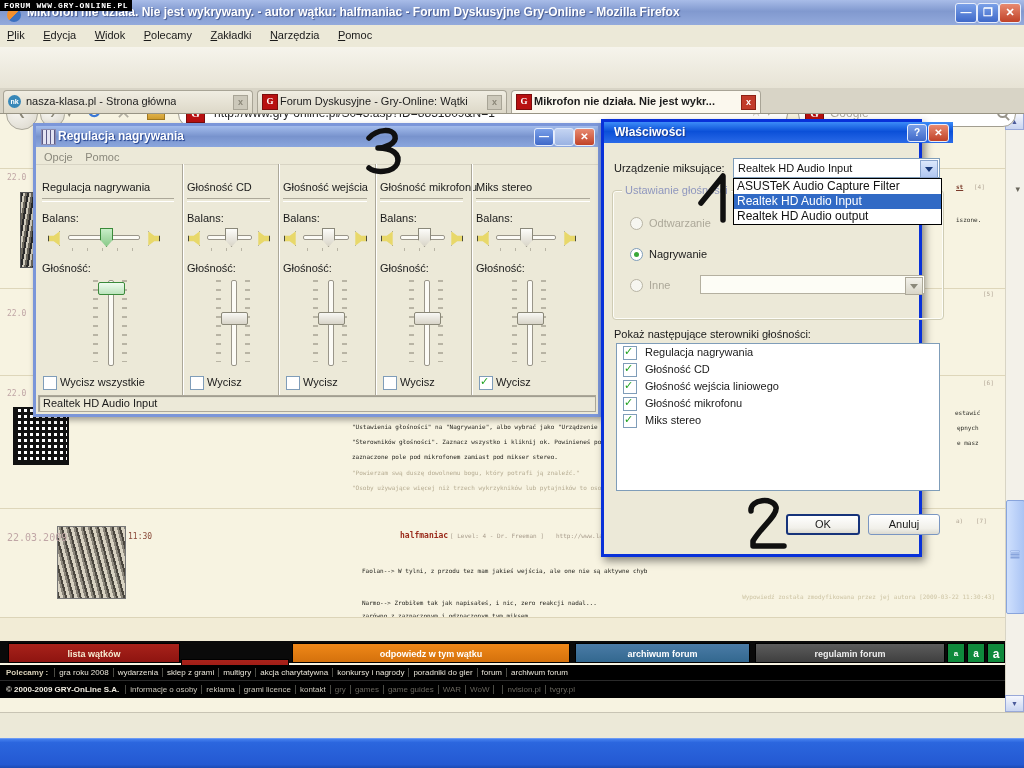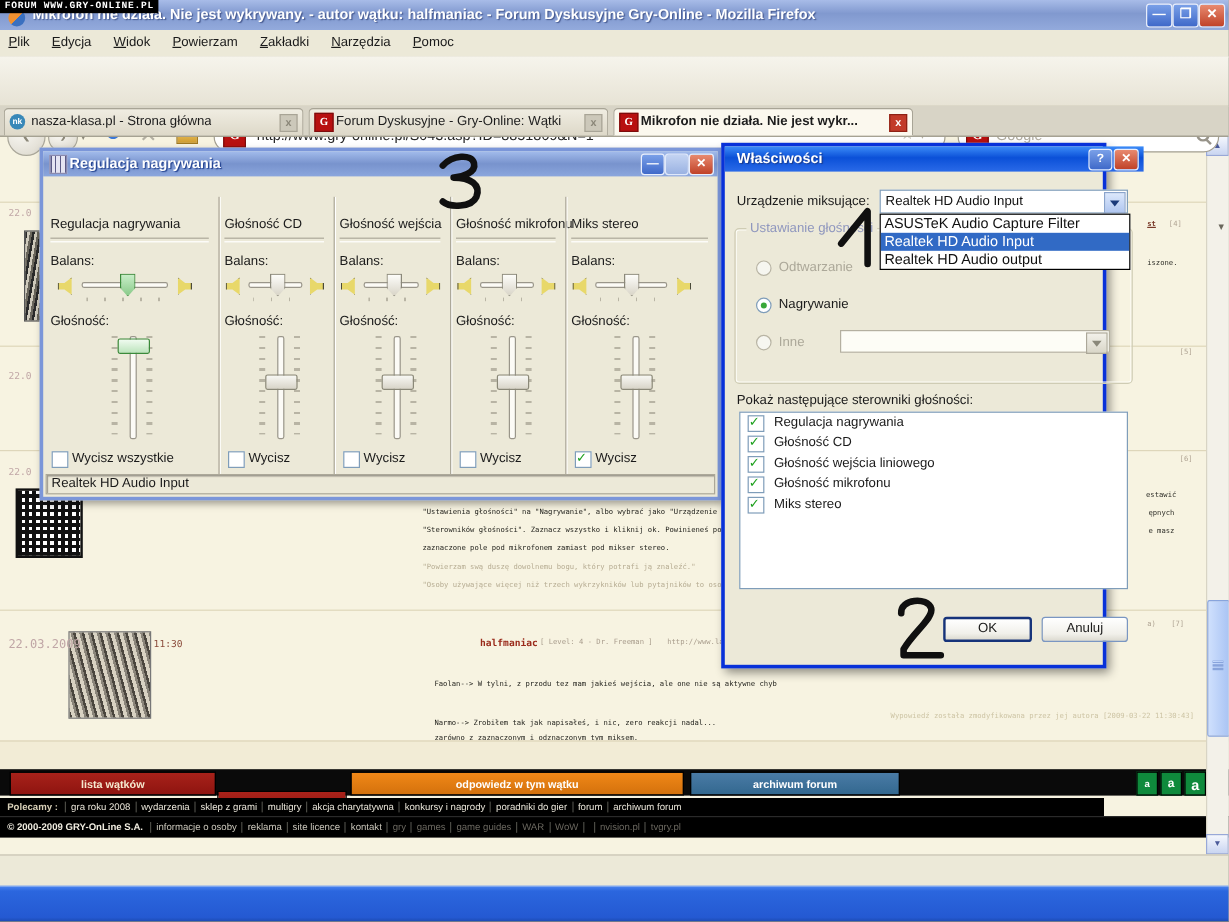--- a/index.html
+++ b/index.html
@@ -82,21 +82,21 @@
   #threadbar{left:0;top:504px;width:1024px;height:24px;background:#f2ecd6;border-top:1px solid #dcd4b8;}
   #navrow{left:0;top:528px;width:1024px;height:22px;background:#0a0a0a;}
   .nav-b{position:absolute;top:530px;height:20px;color:#f6ead0;font:bold 9px/20px "Liberation Sans";
          text-align:center;border:1px solid #000;box-sizing:border-box;}
   .nv1{background:linear-gradient(180deg,#a8221a,var(--nav-red,#8e1410));}
   .nv3{background:linear-gradient(180deg,#f08818,var(--nav-orange,#d4710c));color:#fff;}
   .nv4{background:linear-gradient(180deg,#4a7ba6,var(--nav-blue,#33688f));color:#fff;}
   .nv5{background:linear-gradient(180deg,#5c5c5c,var(--nav-gray,#3f3f3f));color:#eee;}
   .fontbtn{position:absolute;top:530px;width:18px;height:20px;background:var(--nav-green,#0f8a3c);
            border:1px solid #000;box-sizing:border-box;color:#fff;text-align:center;}
-  #footer1{left:0;top:552px;width:920px;height:15px;background:#000;color:#e8e4d8;font:8px/15px "Liberation Sans";}
+  #footer1{left:0;top:552px;width:1024px;height:15px;background:#000;color:#e8e4d8;font:8px/15px "Liberation Sans";}
   #footer2{left:0;top:567px;width:1024px;height:17px;background:#000;color:#cac6ba;font:8px/17px "Liberation Sans";border-top:1px solid #2a2a2a;}
   .fl span{padding:0 4px;}
   .fl span + span{border-left:1px solid #4a4a44;}
   .fl .dim{color:#6a675f;}
   #promolabel{font-weight:bold;color:#d8d0b8;padding:0 6px;}
   #cpy{font-weight:bold;color:#f0ece0;padding:0 6px;}
   
   .sbtn{position:absolute;left:1005px;width:19px;height:17px;background:linear-gradient(180deg,#f5f7fd,#c9d5f1);
         border:1px solid #98a8d8;box-sizing:border-box;color:#4a5a9a;font:7px/15px "Liberation Sans";text-align:center;}
   #sbtrack{left:1005px;top:0px;width:19px;height:599px;background:#f3f1e9;border-left:1px solid #d8d4c4;}
@@ -203,21 +203,21 @@
     <div class="abs wbtn close" style="right:3px;top:3px;">
         <span>✕</span>
       </div>
   </div>
   <div class="abs nw" id="minilabel">FORUM WWW.GRY-ONLINE.PL</div>
 
   <div class="abs" id="menubar">
     <span class="menu-item">Plik</span>
     <span class="menu-item">Edycja</span>
     <span class="menu-item">Widok</span>
-    <span class="menu-item">Powierzam</span>
+    <span class="menu-item">Polecamy</span>
     <span class="menu-item">Zakładki</span>
     <span class="menu-item">Narzędzia</span>
     <span class="menu-item">Pomoc</span>
     <div class="abs" id="throbber"></div>
   </div>
 
   <div class="abs" id="toolbar">
     <div class="abs navcircle" id="backbtn">‹</div>
     <div class="abs navcircle" id="fwdbtn">›</div>
     <div class="abs" id="histdrop">▾</div>
@@ -296,48 +296,53 @@
     <div class="abs" id="threadbar">
       
       
     </div>
 
     <div class="abs" id="navrow"></div>
     <div class="nav-b nv1" style="left:8px;width:172px;">lista wątków</div>
     <div class="nav-b nv1" style="left:181px;width:108px;margin-top:16px;">nowy wątek</div>
     <div class="nav-b nv3" style="left:292px;width:278px;">odpowiedz w tym wątku</div>
     <div class="nav-b nv4" style="left:575px;width:175px;">archiwum forum</div>
+    <div class="nav-b nv5" style="left:755px;width:190px;">regulamin forum</div>
     <div class="fontbtn" style="left:947px;font:bold 8px/20px 'Liberation Sans';">a</div>
     <div class="fontbtn" style="left:967px;font:bold 10px/20px 'Liberation Sans';">a</div>
     <div class="fontbtn" style="left:987px;font:bold 12px/20px 'Liberation Sans';">a</div>
 
     <div class="abs fl nw" id="footer1">
       <span id="promolabel">Polecamy :</span><span>gra roku 2008</span><span>wydarzenia</span><span>sklep z grami</span><span>multigry</span><span>akcja charytatywna</span><span>konkursy i nagrody</span><span>poradniki do gier</span><span>forum</span><span>archiwum forum</span>
     </div>
     <div class="abs fl nw" id="footer2">
-      <span id="cpy">© 2000-2009 GRY-OnLine S.A.</span><span>informacje o osoby</span><span>reklama</span><span>site licence</span><span>kontakt</span><span class="dim">gry</span><span class="dim">games</span><span class="dim">game guides</span><span class="dim">WAR</span><span class="dim">WoW</span><span class="dim"></span><span class="dim">nvision.pl</span><span class="dim">tvgry.pl</span>
+      <span id="cpy">© 2000-2009 GRY-OnLine S.A.</span><span>informacje o osoby</span><span>reklama</span><span>grami licence</span><span>kontakt</span><span class="dim">gry</span><span class="dim">games</span><span class="dim">game guides</span><span class="dim">WAR</span><span class="dim">WoW</span><span class="dim"></span><span class="dim">nvision.pl</span><span class="dim">tvgry.pl</span>
     </div>
 
     <div class="abs" id="sbtrack"></div>
     <div class="sbtn" style="top:0;">▲</div>
     <div class="abs" id="sbthumb"></div>
     <div class="sbtn" style="top:582px;">▼</div>
   </div>
 
   <div class="abs" id="statusbar">
     
   </div>
 
   <div class="xpdlg" id="dlgA">
     <div class="tbar">
       <div class="mixicon"></div>
       <div class="dtitle nw">Regulacja nagrywania</div>
       <div class="dbtn" style="right:44px;">—</div>
       <div class="dbtn pale" style="right:24px;"></div>
       <div class="dbtn red" style="right:3px;width:19px;">✕</div>
+    </div>
+    <div id="dlgAmenu">
+      <span>Opcje</span>
+      <span>Pomoc</span>
     </div>
 
     <div class="mixcol" style="left:2px;width:144px;">
       <div class="colname">Regulacja nagrywania</div>
       <div class="coletch"></div>
       <div class="ctl-label" style="top:48px;">Balans:</div>
       <div class="spk" style="left:10px;top:67px;"></div>
       <div class="spk r" style="right:22px;top:67px;"></div>
       <div class="btrack" style="left:30px;right:42px;top:71px;"></div>
       <div class="bticks" style="left:34px;right:46px;top:84px;"></div>

